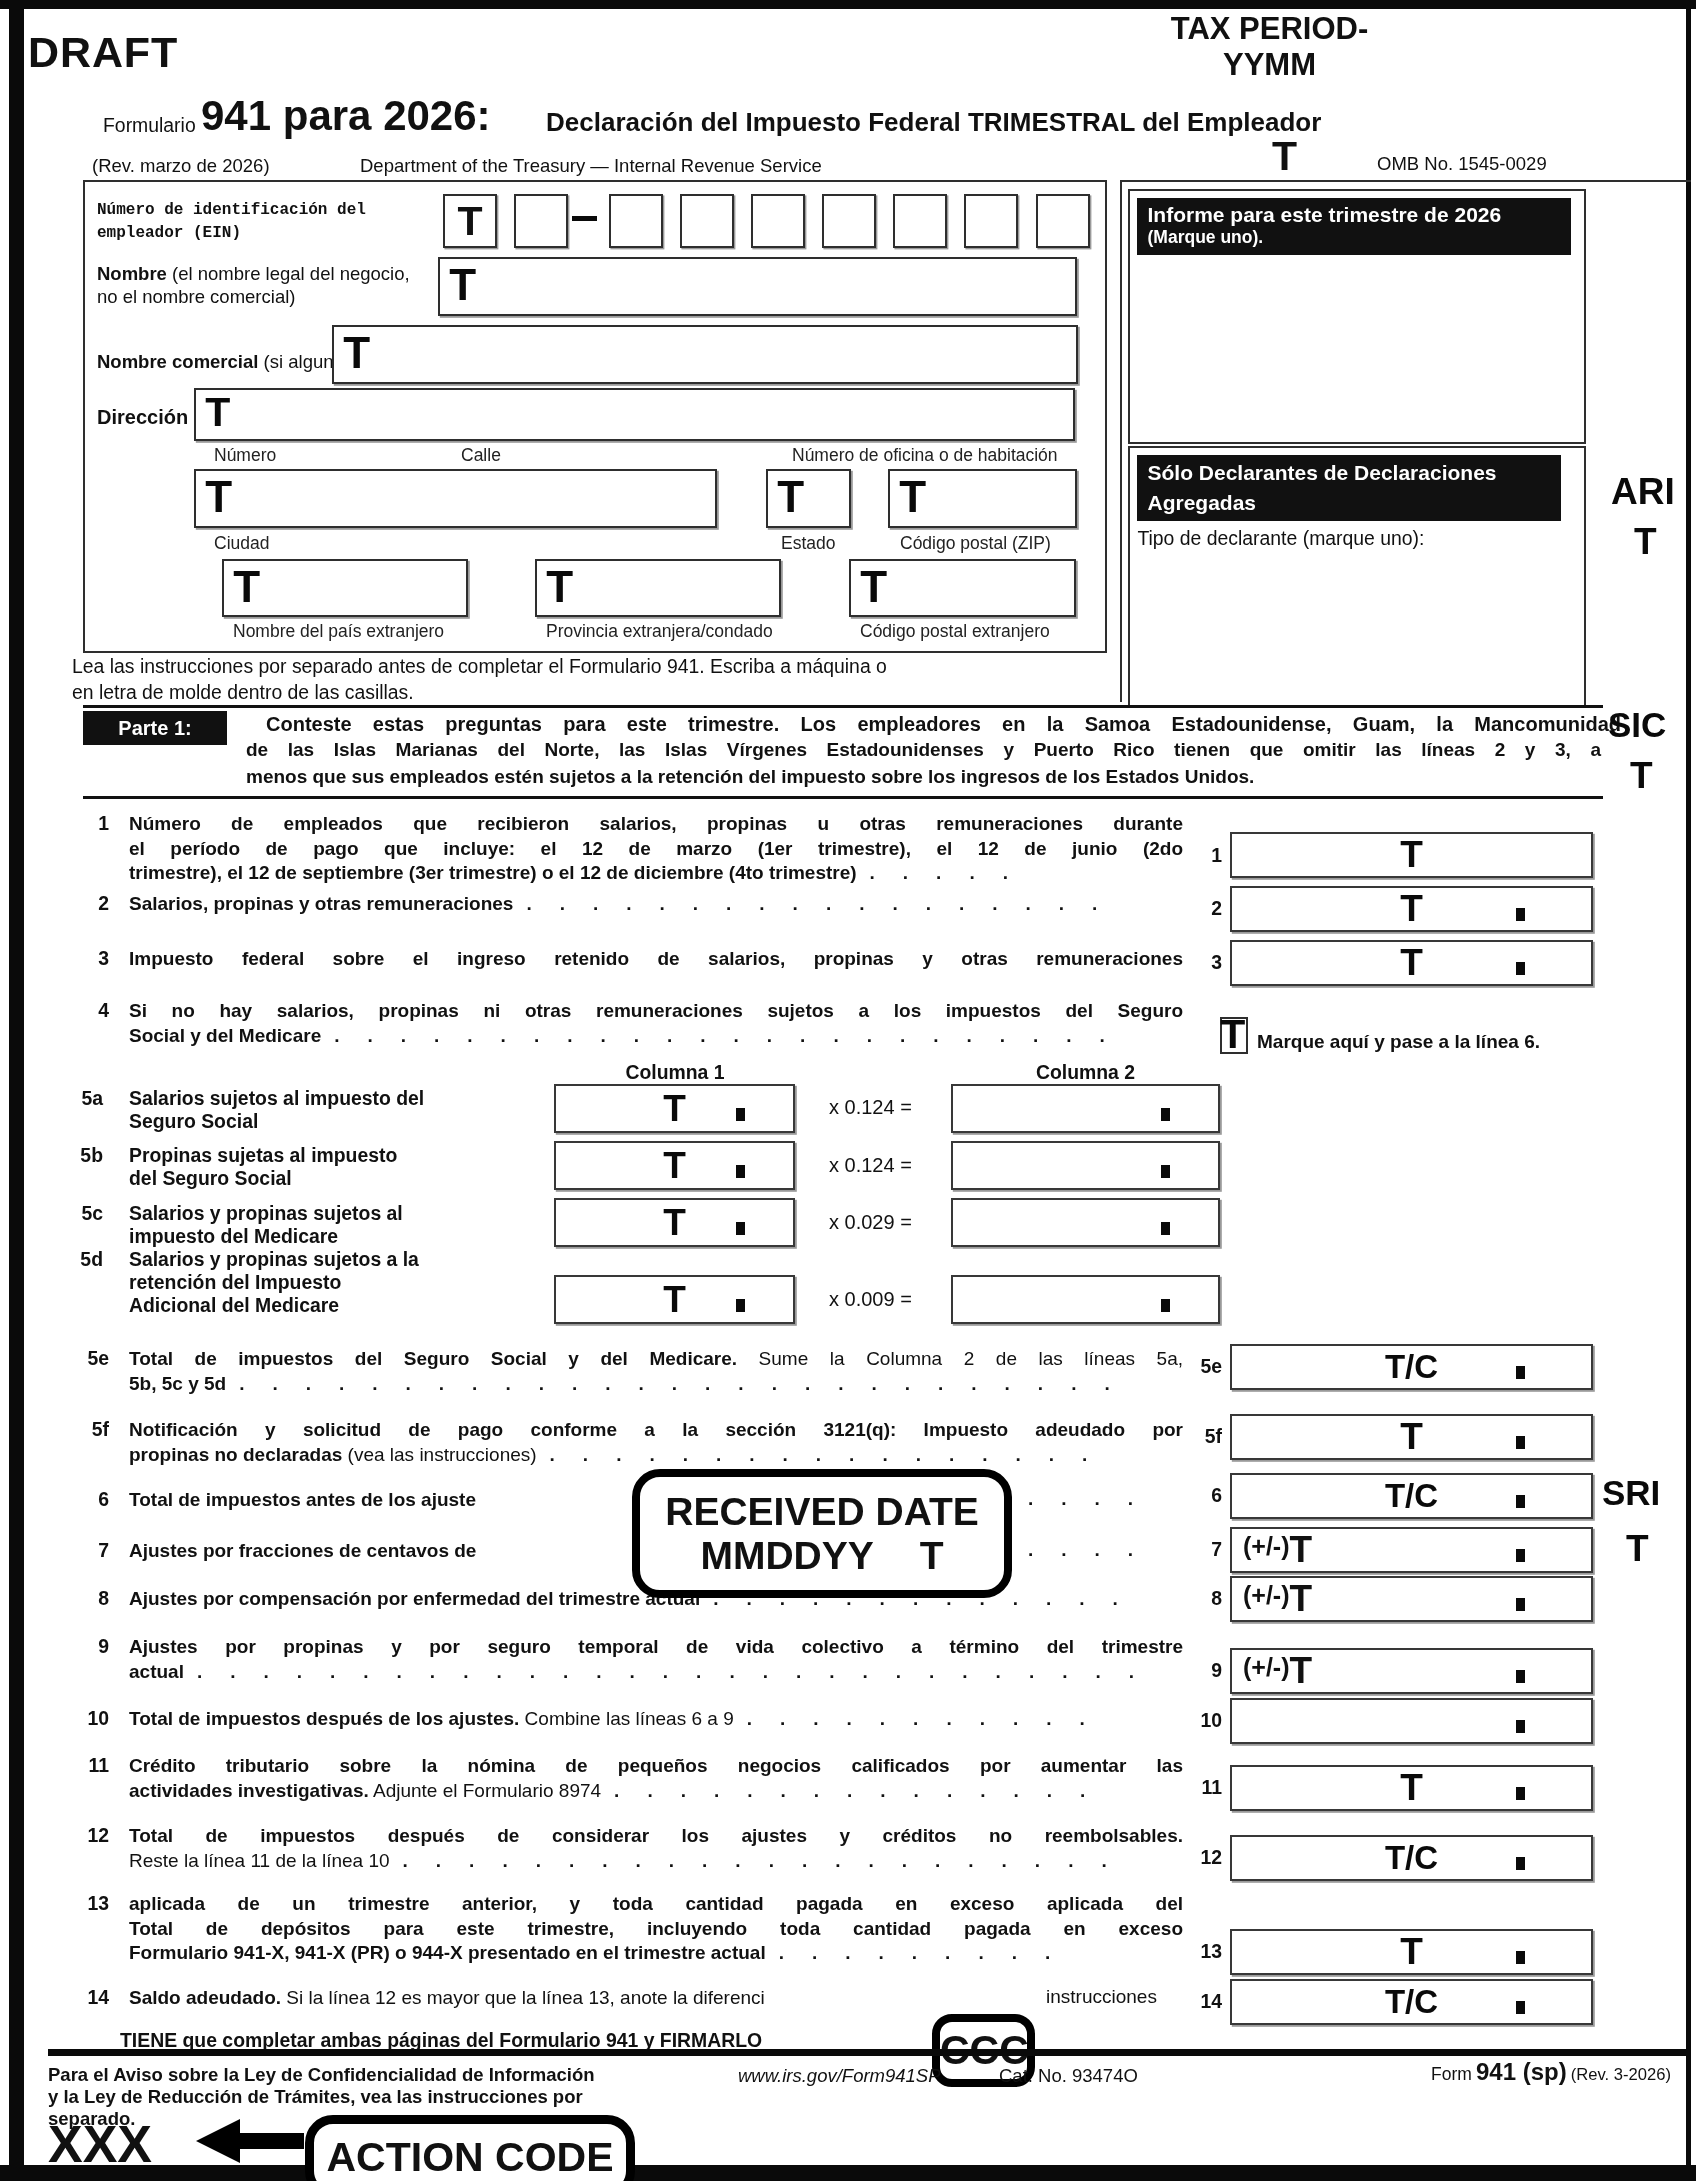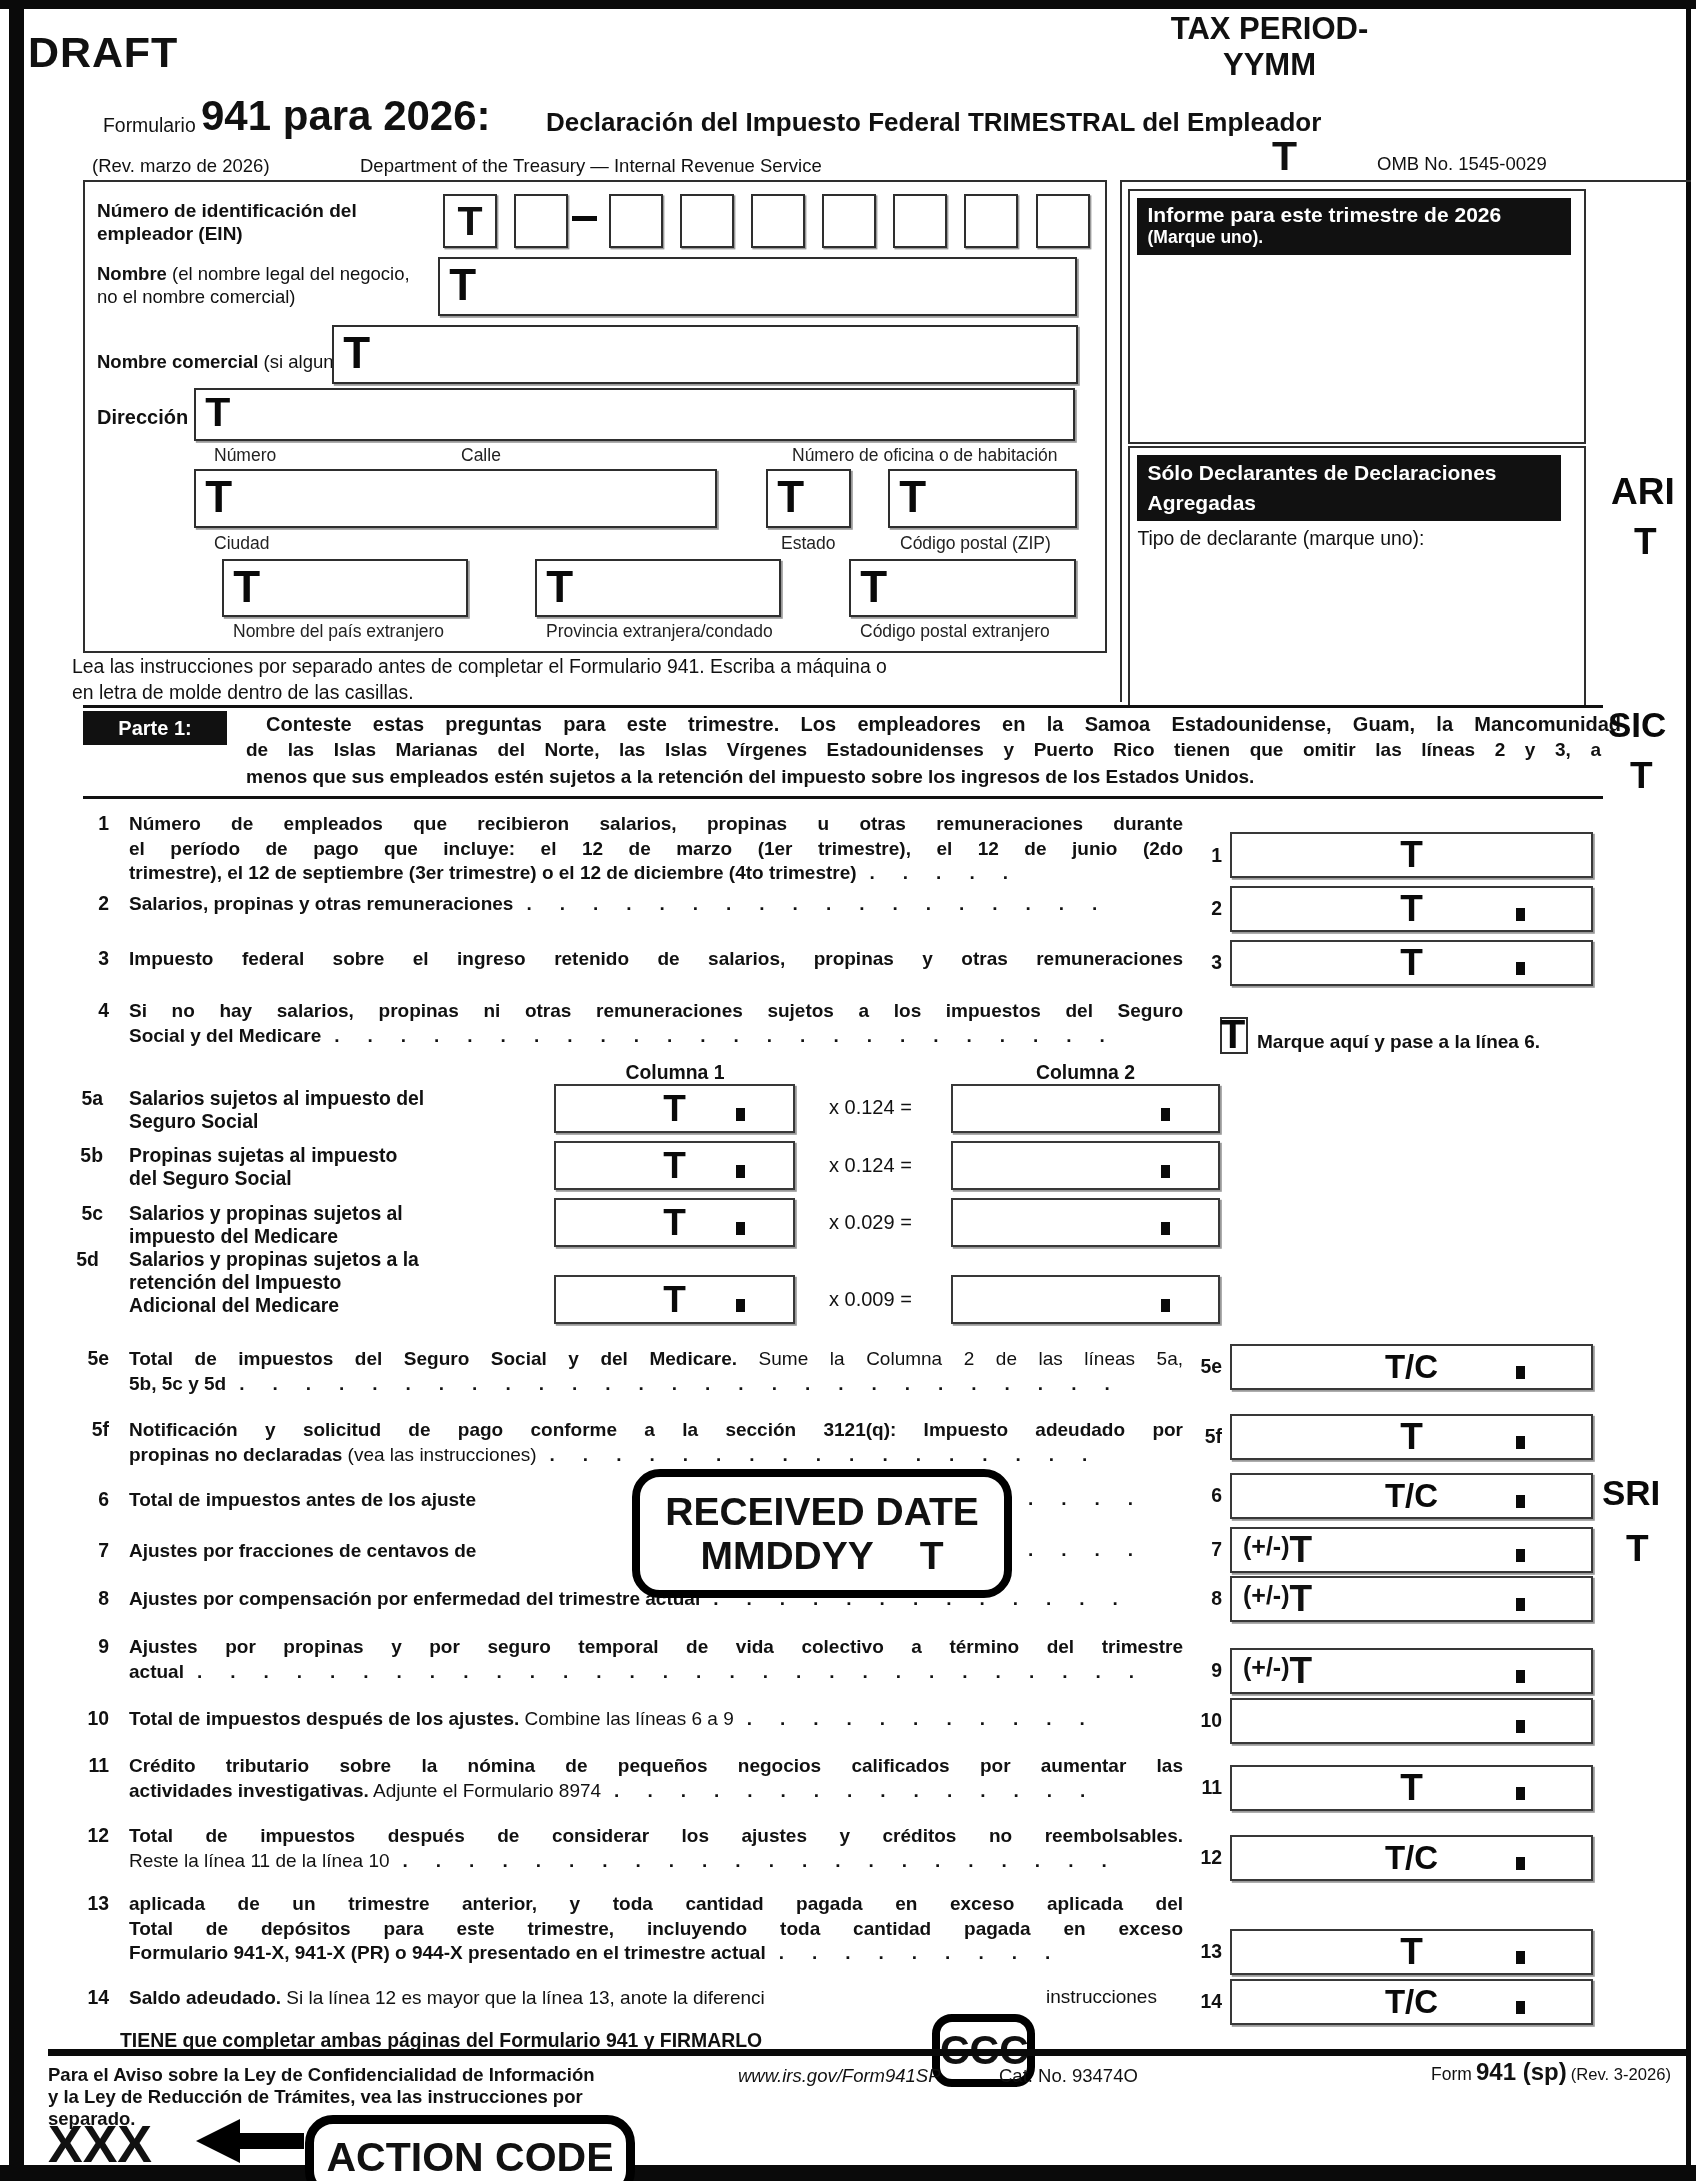--- a/index.html
+++ b/index.html
@@ -46,21 +46,21 @@
   <div class="abs bold" style="left:1272px;top:133px;font-size:41px;">T</div>
 
   <span class="abs" style="left:103px;top:114px;font-size:19.4px;">Formulario</span>
   <span class="abs bold" style="left:201px;top:92px;font-size:42px;">941 para 2026:</span>
   <span class="abs bold" style="left:546px;top:107px;font-size:26px;">Declaración del Impuesto Federal TRIMESTRAL del Empleador</span>
   <span class="abs" style="left:92px;top:155px;font-size:18.5px;">(Rev. marzo de 2026)</span>
   <span class="abs" style="left:360px;top:155px;font-size:18.5px;">Department of the Treasury — Internal Revenue Service</span>
   <span class="abs" style="left:1377px;top:153px;font-size:18.5px;">OMB No. 1545-0029</span>
 
   <div class="abs" style="left:83px;top:180px;width:1020px;height:469px;border:2.3px solid #2e2e2e;"></div>
-  <div class="abs bold" style="left:97px;top:199px;width:277px;font-size:19px;line-height:23px;">Número de identificación del empleador (EIN)</div>
+  <div class="abs bold" style="left:97px;top:199px;width:277px;font-size:16px;line-height:23px;font-family:Liberation Mono, monospace;">Número de identificación del empleador (EIN)</div>
   <div id="ein-row">
       <div class="box" style="left:443px;top:194px;width:50px;height:50px;box-shadow:1.4px 1.4px 0 #9a9a9a;">
         <span style="position:absolute;left:0;right:0;top:1.8px;text-align:center;font-weight:bold;font-size:41px;">T</span>
       </div>
       <div class="box" style="left:514px;top:194px;width:50px;height:50px;box-shadow:1.4px 1.4px 0 #9a9a9a;"></div>
       <div class="box" style="left:609px;top:194px;width:50px;height:50px;box-shadow:1.4px 1.4px 0 #9a9a9a;"></div>
       <div class="box" style="left:680px;top:194px;width:50px;height:50px;box-shadow:1.4px 1.4px 0 #9a9a9a;"></div>
       <div class="box" style="left:751px;top:194px;width:50px;height:50px;box-shadow:1.4px 1.4px 0 #9a9a9a;"></div>
       <div class="box" style="left:822px;top:194px;width:50px;height:50px;box-shadow:1.4px 1.4px 0 #9a9a9a;"></div>
       <div class="box" style="left:893px;top:194px;width:50px;height:50px;box-shadow:1.4px 1.4px 0 #9a9a9a;"></div>
@@ -337,21 +337,21 @@
         <div>impuesto del Medicare</div>
       </div>
       <div class="amt" style="left:554px;top:1198px;width:237px;height:45px;">
         <span class="vC" style="font-size:37px;line-height:45px;">T</span>
         <span class="dec" style="right:48px;top:22px;"></span>
       </div>
       <div class="abs" style="left:829px;top:1211px;font-size:20px;">x 0.029 =</div>
       <div class="amt" style="left:951px;top:1198px;width:265px;height:45px;">
         <span class="dec" style="right:48px;top:22px;"></span>
       </div>
-      <div class="inum" style="left:72px;top:1248px;text-align:center;">5d</div>
+      <div class="inum" style="left:72px;top:1248px;">5d</div>
       <div class="abs bold" style="left:129px;top:1248px;width:415px;font-size:19.4px;line-height:23px;">
         <div>Salarios y propinas sujetos a la</div>
         <div>retención del Impuesto</div>
         <div>Adicional del Medicare</div>
       </div>
       <div class="amt" style="left:554px;top:1275px;width:237px;height:45px;">
         <span class="vC" style="font-size:37px;line-height:45px;">T</span>
         <span class="dec" style="right:48px;top:22px;"></span>
       </div>
       <div class="abs" style="left:829px;top:1288px;font-size:20px;">x 0.009 =</div>

